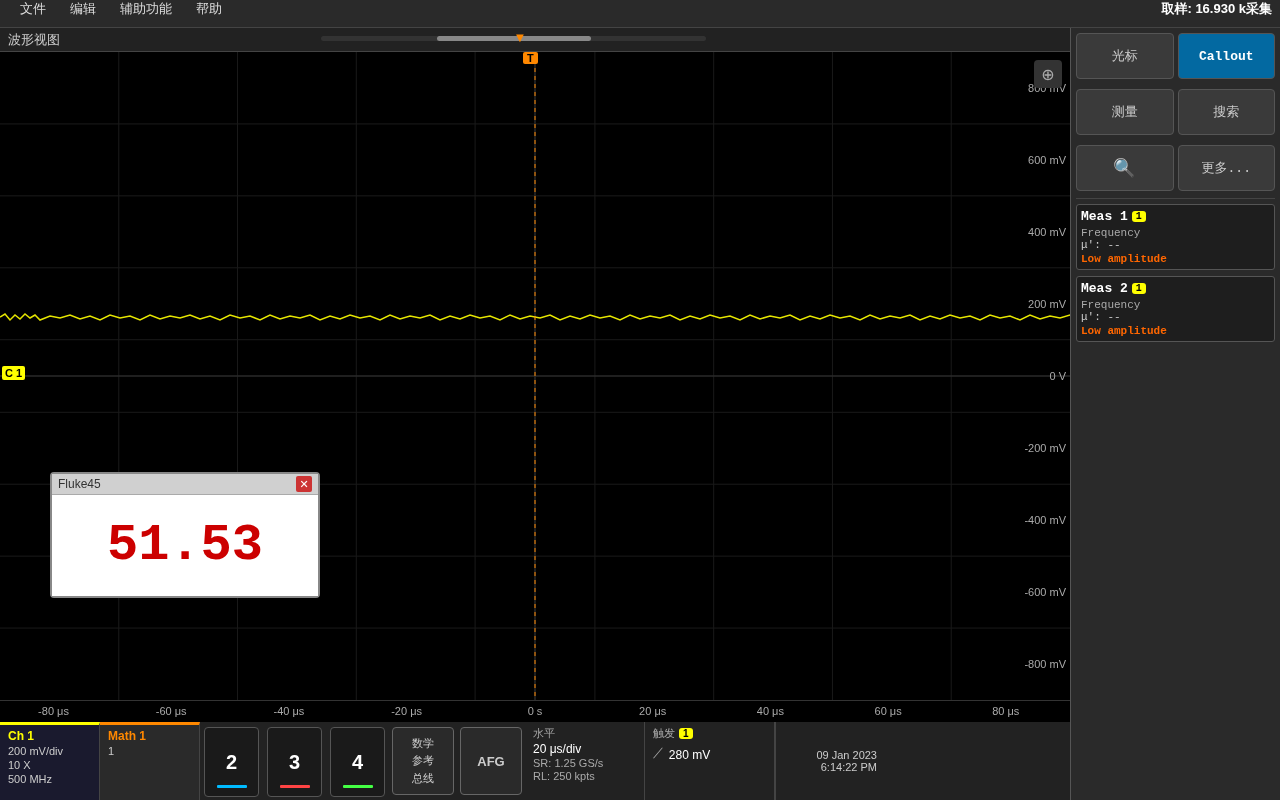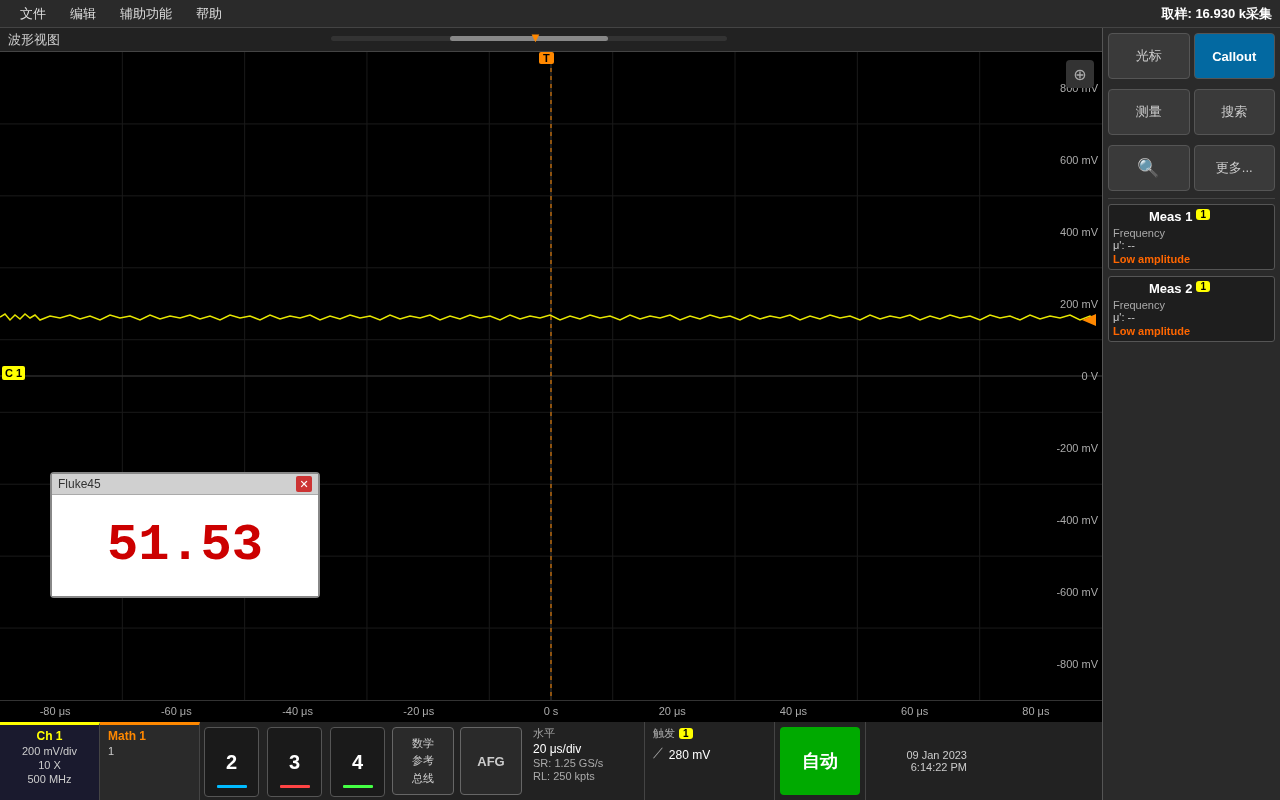--- a/index.html
+++ b/index.html
@@ -10,21 +10,21 @@
       height: 800px;
       overflow: hidden;
       color: #fff;
     }
 
     
     #menu-bar {
       background: #2a2a2a;
       height: 28px;
       display: flex;
-      align-items: center;
+      align-items: flex-start;
       padding: 0 8px;
       border-bottom: 1px solid #444;
     }
     .menu-item {
       color: #ddd;
       font-size: 13px;
       padding: 0 12px;
       cursor: pointer;
     }
     .menu-title {
@@ -116,21 +116,21 @@
       border-top: 2px solid #000;
     }
 
     .channel-block {
       display: flex;
       flex-direction: column;
       padding: 4px 8px;
       min-width: 100px;
       border-right: 1px solid #444;
     }
-    .channel-block.ch1 { background: #1a1a2e; border-top: 3px solid #ffff00; align-items: center; }
+    .channel-block.ch1 { background: #1a1a2e; border-top: 3px solid #ffff00; }
     .channel-block.math1 { background: #2a2a2a; border-top: 3px solid #ff8800; }
 
     .ch-name { font-size: 12px; font-weight: bold; color: #ffff00; }
     .ch-name.math { color: #ff8800; }
     .ch-info { font-size: 11px; color: #ccc; margin-top: 2px; }
 
     .num-btn {
       width: 55px;
       height: 70px;
       background: #1a1a1a;
@@ -204,25 +204,26 @@
       padding: 4px 8px;
       min-width: 110px;
       border-left: 1px solid #444;
       align-items: flex-end;
       justify-content: center;
     }
     .datetime-val { font-size: 11px; color: #ccc; }
 
     
     #right-panel {
-      width: 178px;
+      width: 210px;
       background: #2a2a2a;
       border-left: 1px solid #555;
       display: flex;
       flex-direction: column;
+      font-family: Liberation Mono, monospace;
     }
 
     .right-btn-row {
       display: flex;
       padding: 5px;
       gap: 4px;
     }
     .r-btn {
       flex: 1;
       height: 46px;
@@ -241,24 +242,23 @@
     
     .meas-panel {
       margin: 3px 5px;
       background: #1e1e1e;
       border: 1px solid #555;
       border-radius: 3px;
       padding: 4px;
     }
     .meas-header {
       display: flex;
-      align-items: flex-start;
+      align-items: center;
       gap: 4px;
       margin-bottom: 3px;
-      margin-left: 36px;
     }
     .meas-title {
       color: #fff;
       font-size: 13px;
       font-weight: bold;
     }
     .meas-badge {
       background: #ffff00;
       color: #000;
       border-radius: 3px;
@@ -515,23 +515,20 @@
         <div class="trig-title">
           <span>触发</span>
           <span class="trig-badge">1</span>
         </div>
         <div style="display:flex; align-items:center; gap:6px; margin-top:4px;">
           <span style="color:#aaa; font-size:14px;">⟋</span>
           <span class="trig-val">280 mV</span>
         </div>
       </div>
 
-      <div class="auto-btn">
-        <span>自动</span>
-      </div>
 
       <div class="datetime-block">
         <span class="datetime-val">09 Jan 2023</span>
         <span class="datetime-val">6:14:22 PM</span>
       </div>
     </div>
   </div>
 
   <div id="right-panel">
 

